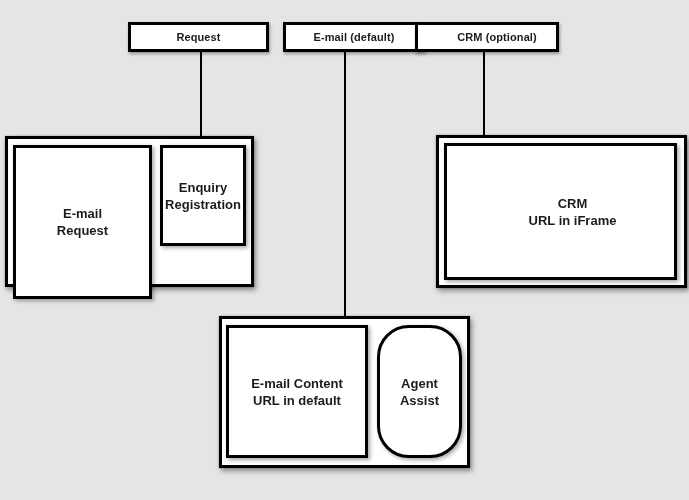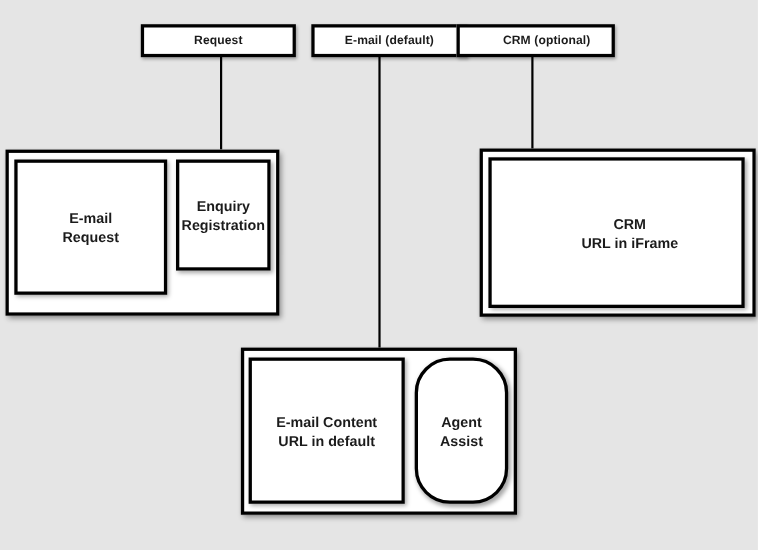--- a/index.html
+++ b/index.html
@@ -70,21 +70,21 @@
     align-items: center;
     justify-content: center;
     text-align: center;
     font-size: 13px;
     line-height: 17px;
     font-weight: bold;
     color: #1b1b1b;
     white-space: pre-line;
   }
   
-  #box-email-request        { left: 5px;   top: 6px; width: 139px; height: 123px; }
+  #box-email-request        { left: 5px;   top: 6px; width: 139px; height: 154px; }
   #box-enquiry-registration { left: 152px; top: 6px; width: 86px;  height: 101px; }
   
   #box-crm-url              { left: 5px;   top: 5px; width: 233px; height: 137px; padding-left: 24px; }
   
   #box-email-content        { left: 4px;   top: 6px; width: 142px; height: 133px; }
   #box-agent-assist         { left: 155px; top: 6px; width: 85px;  height: 133px; border-radius: 32px; }
 </style>
 </head>
 <body>
 

